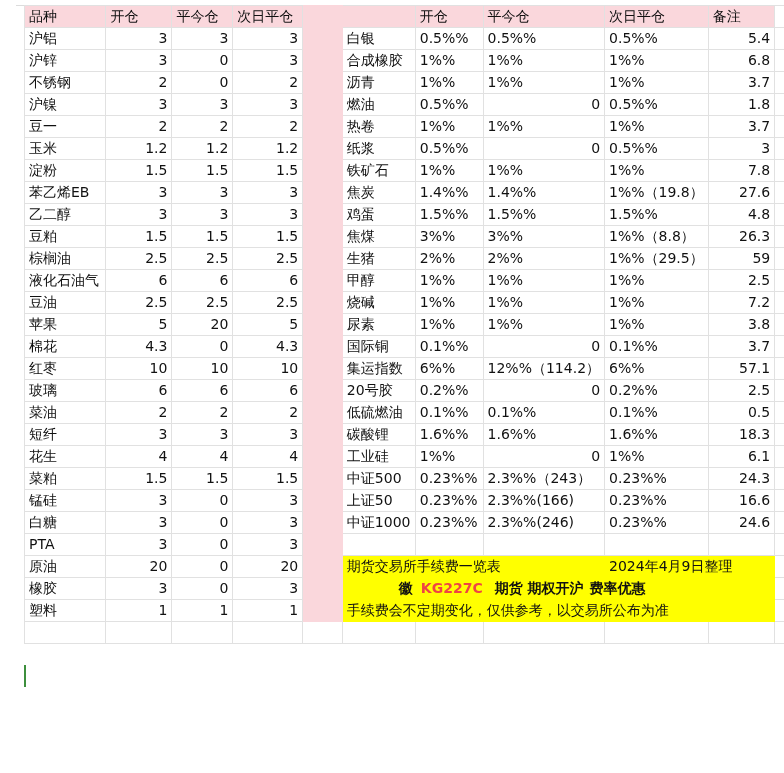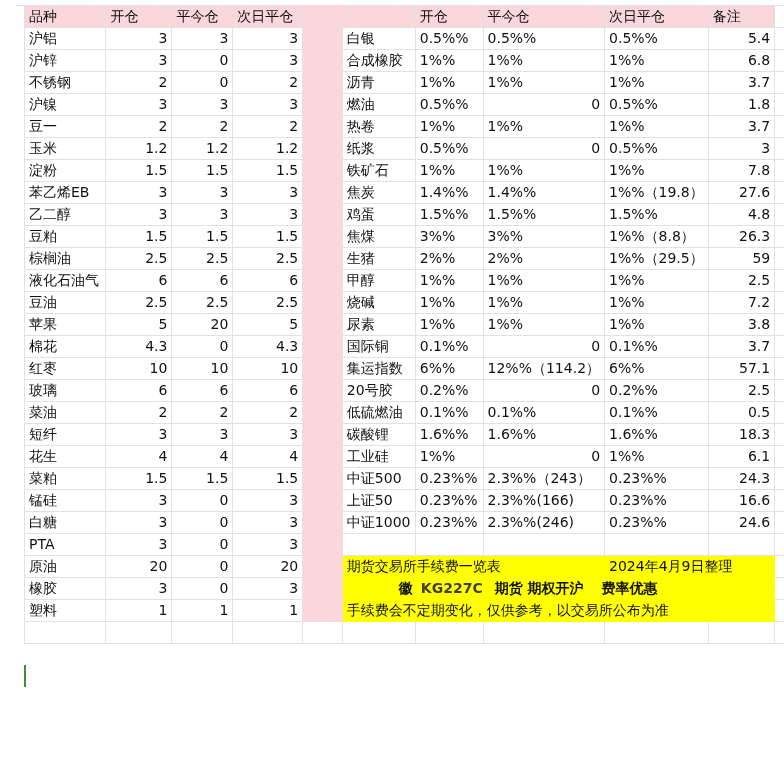--- a/index.html
+++ b/index.html
@@ -7,21 +7,21 @@
          font-family: "DejaVu Sans", "Liberation Sans", sans-serif; font-size:14px; color:#111; }
   .sheet { position:absolute; left:16px; top:0; width:784px; height:773px; }
   .topstrip { position:absolute; left:0; top:0; width:784px; height:5px; border-bottom:1px solid #dcdcdc; }
   table.grid { position:absolute; left:8px; top:5px; border-collapse:collapse; table-layout:fixed; }
   table.grid td { height:21px; padding:0 4px; border:1px solid #e1e1e1; white-space:nowrap; overflow:visible;
                   line-height:21px; font-size:14px; }
   .num { text-align:right; }
   .hdr { background:#fad7dc; }
   .pink { background:#fad7dc; border-color:#fad7dc !important; }
   .yellow { background:#ffff00; border-color:#ffff00 !important; }
-  .red { color:#404040; font-weight:bold; }
+  .red { color:#ef4444; font-weight:bold; }
   .bold { font-weight:bold; }
   .selbar { position:absolute; left:8px; width:2px; background:#3d8f3d; }
 </style>
 </head>
 <body>
 
 <div class="sheet">
   <div class="topstrip"></div>
   <table class="grid" id="grid">
     <colgroup>
@@ -372,21 +372,21 @@
           <td class="yellow" colspan="3">期货交易所手续费一览表</td>
           <td class="yellow" colspan="2">2024年4月9日整理</td>
           <td></td>
         </tr>
         <tr>
           <td>橡胶</td>
           <td class="num">3</td>
           <td class="num">0</td>
           <td class="num">3</td>
           <td class="pink"></td>
-          <td class="yellow bold" colspan="5" style="padding-left: 56px;"><span>徽</span><span class="red" style="margin: 0px 12px 0px 8px;">KG227C</span><span style="margin-right: 18px;">期货 期权开沪</span><span>费率优惠</span></td>
+          <td class="yellow bold" colspan="5" style="padding-left: 56px;"><span>徽</span><span class="red" style="margin: 0px 12px 0px 8px;">KG227C</span><span style="margin-right: 6px;">期货 期权开沪</span><span>费率优惠</span></td>
           <td></td>
         </tr>
         <tr>
           <td>塑料</td>
           <td class="num">1</td>
           <td class="num">1</td>
           <td class="num">1</td>
           <td class="pink"></td>
           <td class="yellow" colspan="5">手续费会不定期变化，仅供参考，以交易所公布为准</td>
           <td></td>

